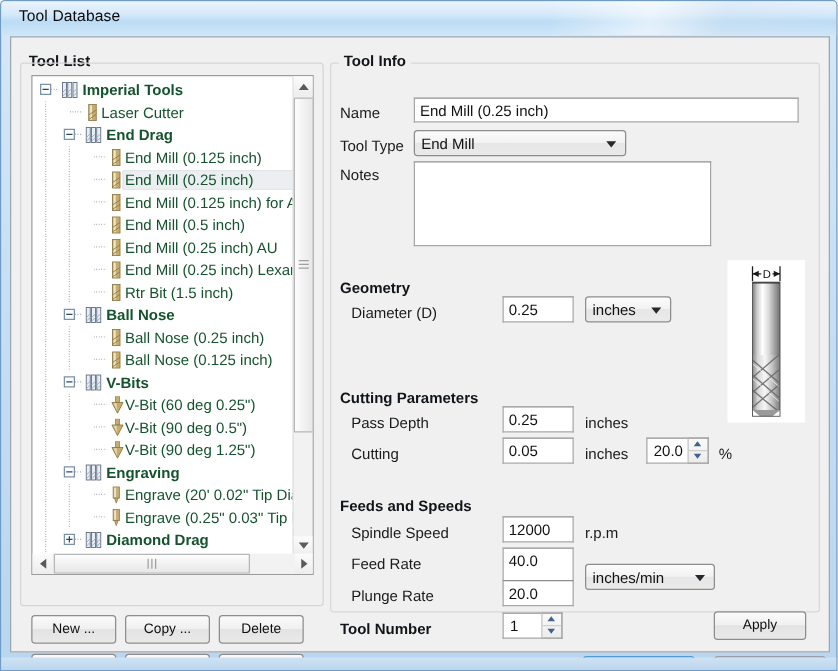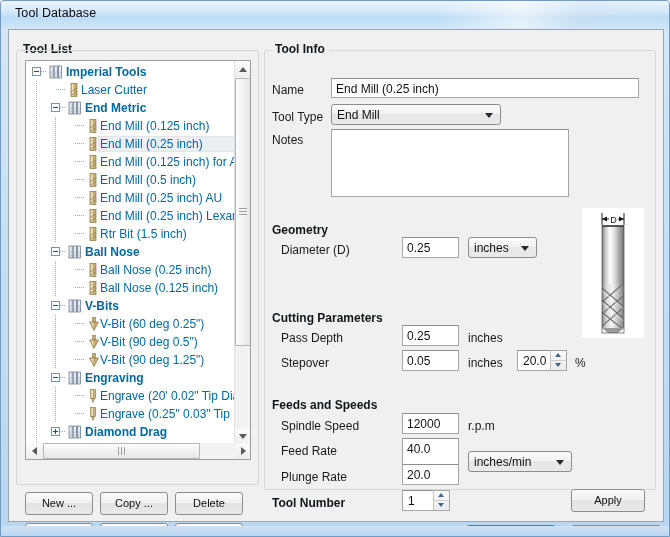--- a/index.html
+++ b/index.html
@@ -204,21 +204,21 @@
     left: 0; top: 0;
     width: 100%; height: 100%;
   }
   .trow {
     position: absolute;
     left: 0;
     height: 18px;
     width: 100%;
     white-space: nowrap;
     font-size: 12px;
-    color: #0369a1;
+    color: #14532d;
     line-height: 18px;
   }
   .trow .tlabel {
     position: absolute;
     top: 0;
     white-space: nowrap;
   }
   .trow.grp .tlabel { font-weight: bold; }
   .trow.sel .selbg {
     position: absolute;
@@ -381,21 +381,21 @@
                 <rect x="1" y="1" width="3.2" height="12" fill="#e8eef6" stroke="#5d6a7d" stroke-width="0.7"></rect>
                 <path d="M1 9 L4.2 6" stroke="#9aa8bb" stroke-width="0.7" fill="none"></path>
                 <path d="M1 12 L4.2 9" stroke="#9aa8bb" stroke-width="0.7" fill="none"></path>
                 <rect x="5.2" y="1" width="3.2" height="12" fill="#e8eef6" stroke="#5d6a7d" stroke-width="0.7"></rect>
                 <path d="M5.2 9 L8.4 6" stroke="#9aa8bb" stroke-width="0.7" fill="none"></path>
                 <path d="M5.2 12 L8.4 9" stroke="#9aa8bb" stroke-width="0.7" fill="none"></path>
                 <rect x="9.4" y="1" width="3.2" height="12" fill="#e8eef6" stroke="#5d6a7d" stroke-width="0.7"></rect>
                 <path d="M9.4 9 L12.600000000000001 6" stroke="#9aa8bb" stroke-width="0.7" fill="none"></path>
                 <path d="M9.4 12 L12.600000000000001 9" stroke="#9aa8bb" stroke-width="0.7" fill="none"></path>
               </svg></span>
-            <span class="tlabel" style="left:59px;">End Metric</span>
+            <span class="tlabel" style="left:59px;">End Drag</span>
           </div>
           <div class="trow" style="top: 56px;">
             <span class="dots-v" style="left:10px; top:0; height:18px;"></span>
             <span class="dots-v" style="left:29px; top:0; height:18px;"></span>
             <span class="dots-h" style="left:49px; width:10px;"></span>
             <span class="ico-bit" style="left:63px;"><svg width="8" height="14" viewBox="0 0 8 14">
                 <rect x="1" y="0.5" width="6" height="13" fill="#c5ad72" stroke="#8d7840" stroke-width="0.7"></rect>
                 <rect x="1.8" y="1.2" width="1.8" height="11.6" fill="#efe3c2"></rect>
                 <path d="M1 9 L7 5" stroke="#8d7840" stroke-width="0.7" fill="none"></path>
                 <path d="M1 12.5 L7 8.5" stroke="#8d7840" stroke-width="0.7" fill="none"></path>
@@ -757,21 +757,21 @@
     <div class="combo" style="left:459px; top:207px; width:69px; height:21px;">
       <span>inches</span>
       <span class="arrow"></span>
     </div>
 
     <div class="sectionhead" style="left:263px; top:281px;">Cutting Parameters</div>
     <div class="lbl" style="left:272px; top:301px;">Pass Depth</div>
     <div class="tinput" style="left:393px; top:295px; width:57px; height:21px;">0.25</div>
     <div class="lbl" style="left:459px; top:301px;">inches</div>
 
-    <div class="lbl" style="left:272px; top:326px;">Stepover</div>
+    <div class="lbl" style="left:272px; top:326px;">Cutting</div>
     <div class="tinput" style="left:393px; top:320px; width:57px; height:21px;">0.05</div>
     <div class="lbl" style="left:459px; top:326px;">inches</div>
 
     <div class="spin" style="left:508px; top:320px; width:50px; height:21px;">20.0</div>
     <div class="spinbtns" style="left:541px; top:320px; height:21px;">
       <div class="half top">
           <span class="up"></span>
         </div>
       <div class="half">
           <span class="dn"></span>

